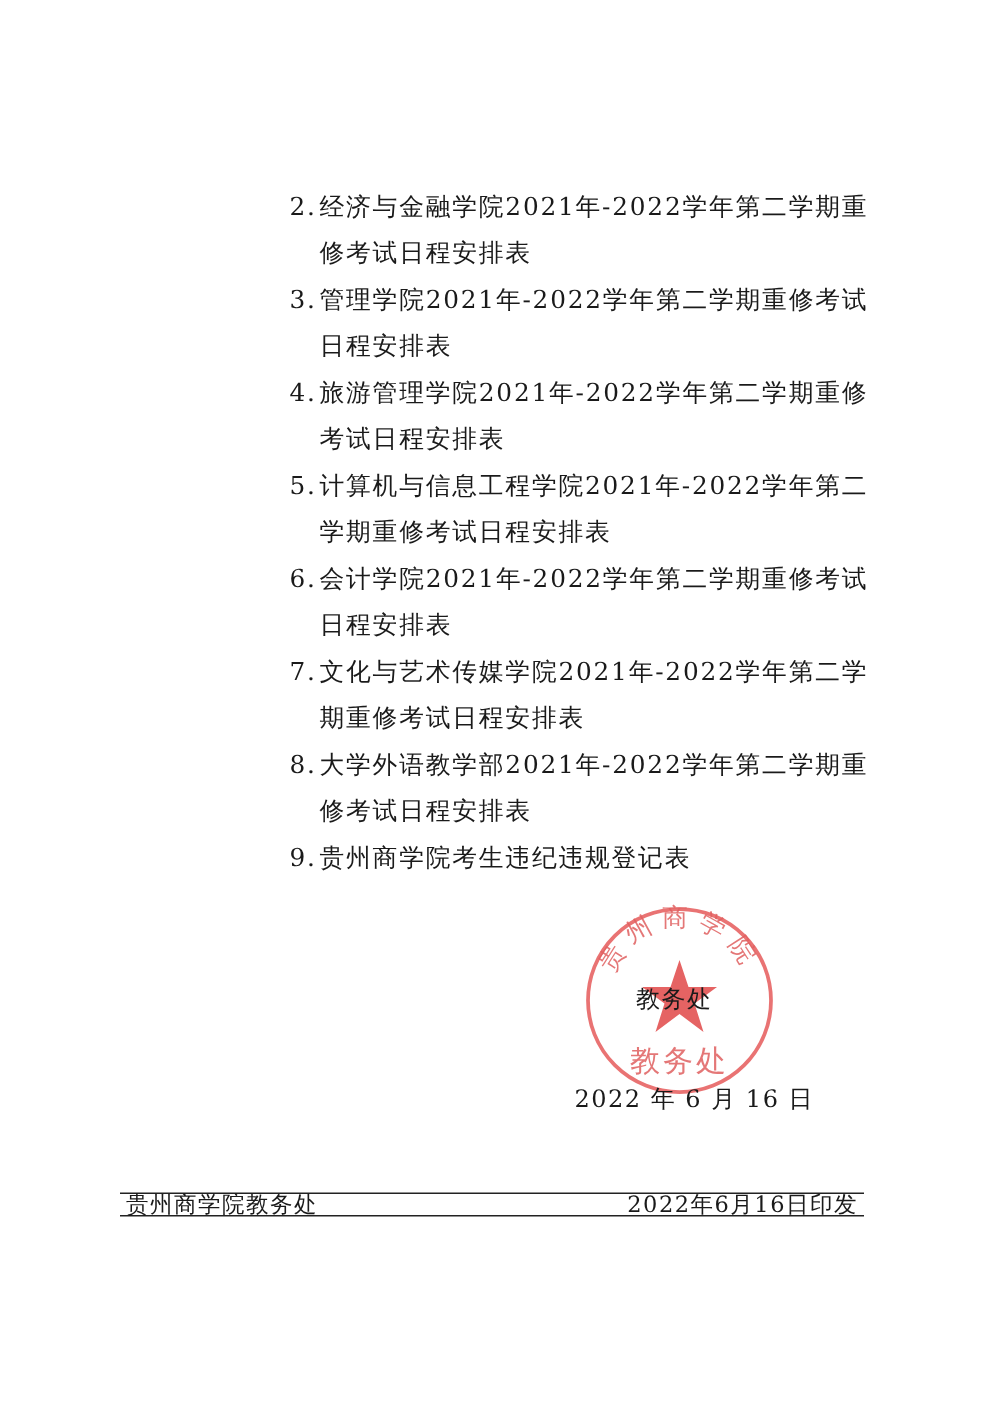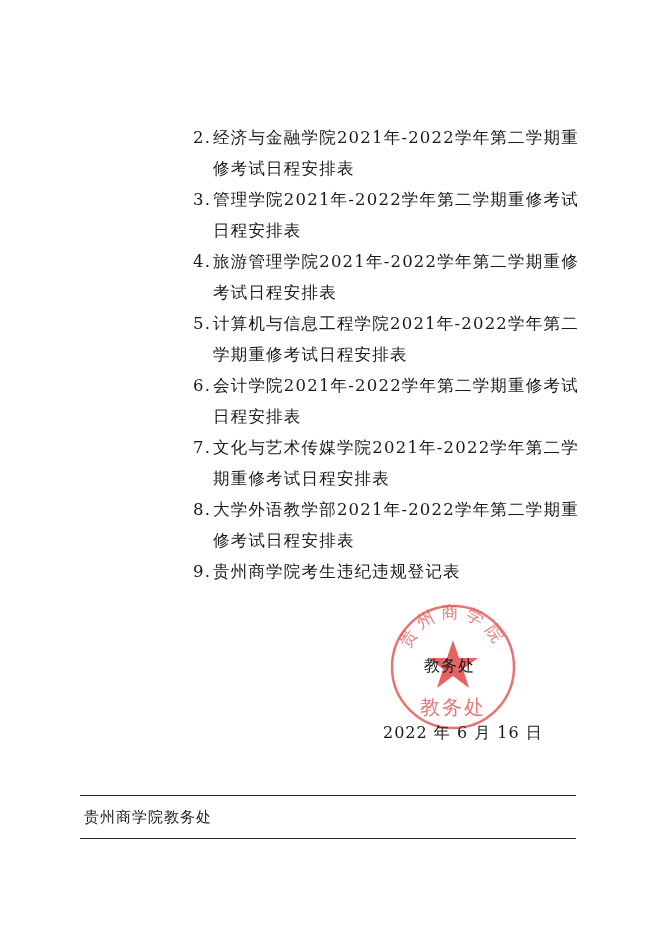--- a/index.html
+++ b/index.html
@@ -4,21 +4,21 @@
 <style>
   html, body { margin:0; padding:0; background:#ffffff; }
   body { width:662px; height:936px; position:relative; overflow:hidden;
          font-family:"DejaVu Serif", "Liberation Serif", serif; color:#1a1a1a; }
   .list { position:absolute; left:193px; top:122px; width:395px; }
   .item { display:flex; font-size:16.5px; line-height:31px; letter-spacing:1.2px; }
   .num { width:20px; flex:none; }
   .txt { flex:1; }
   .seal { position:absolute; left:388px; top:602px; width:130px; height:130px; }
   .sig { position:absolute; font-size:16px; letter-spacing:1px; }
-  .footer { position:absolute; left:80px; top:795px; width:496px; height:44px;
+  .footer { position:absolute; left:80px; top:795px; width:496px; height:16px;
             border-top:1.5px solid #222; border-bottom:1.5px solid #222;
             display:flex; justify-content:space-between; align-items:center;
             font-size:15px; letter-spacing:1px; box-sizing:border-box; padding:0 4px; }
 </style>
 </head>
 <body>
 
 <div class="list">
   <div class="item">
       <span class="num">2.</span>
@@ -64,13 +64,14 @@
   </text>
   <polygon points="65,38 71,56 90,56 75,67 81,86 65,74 49,86 55,67 40,56 59,56" fill="#e04848" opacity="0.85"></polygon>
   <text x="65" y="112" font-size="20" fill="#e06060" opacity="0.85" text-anchor="middle" font-family="'DejaVu Serif', serif" letter-spacing="2">教务处</text>
 </svg>
 
 <div class="sig" style="left:424px; top:656px;">教务处</div>
 <div class="sig" style="left:383px; top:723px;">2022 年 6 月 16 日</div>
 
 <div class="footer">
   <span>贵州商学院教务处</span>
+  <span>2022年6月16日印发</span>
 </div>
 
 </body></html>

